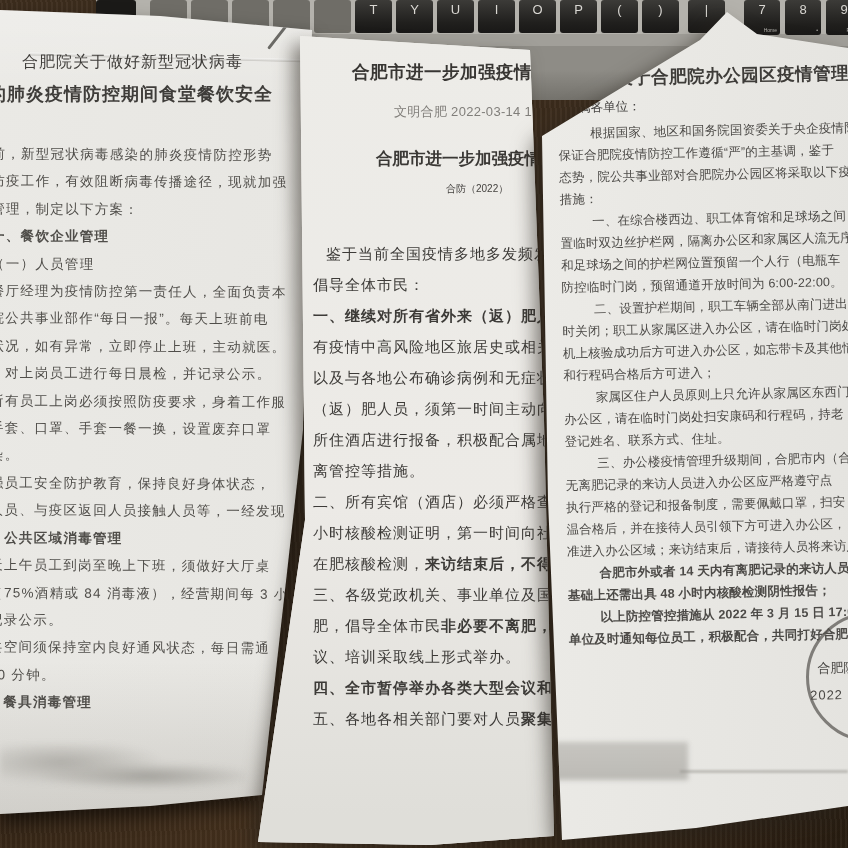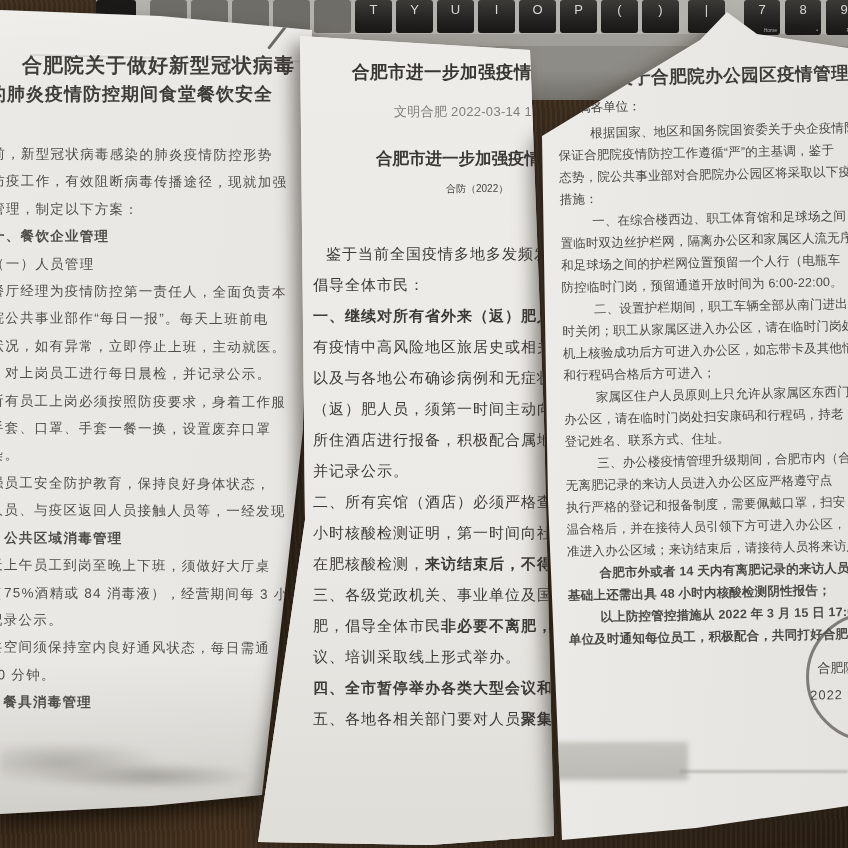--- a/index.html
+++ b/index.html
@@ -55,21 +55,21 @@
   .smudge-r{position:absolute;left:552px;top:742px;width:136px;height:38px;filter:blur(2.5px);opacity:.5;
     background:linear-gradient(180deg,#a3a19b,#8e8c86);}
   .streak-r{position:absolute;left:680px;top:770px;width:168px;height:3px;filter:blur(1px);
     background:#95938d;opacity:.5;}
   .stamp{position:absolute;left:806px;top:612px;width:124px;height:124px;border-radius:50%;
     border:3.5px solid rgba(88,84,80,.72);filter:blur(.5px);}
   
   .t{position:absolute;white-space:nowrap;color:#413f3c;}
   .b{font-weight:700;}
   .tline{white-space:nowrap;}
-  .doc1-title1{left:22px;top:52px;font-size:20px;font-weight:700;letter-spacing:1px;color:#3f3d3a;}
+  .doc1-title1{left:22px;top:52px;font-size:16px;font-weight:400;letter-spacing:1px;color:#3f3d3a;}
   .doc1-title2{left:-12px;top:82px;font-size:18px;font-weight:700;letter-spacing:1px;color:#3f3d3a;}
   .doc1-body{left:-10px;top:141px;font-size:13.5px;line-height:27.4px;letter-spacing:1.3px;
     color:#504e4a;transform:rotate(.3deg);}
   .doc2-title{left:352px;top:60px;font-size:17.5px;font-weight:700;letter-spacing:.5px;color:#383633;}
   .doc2-meta{left:394px;top:103px;font-size:13px;color:#807e7a;letter-spacing:.3px;}
   .doc2-sub{left:376px;top:148px;font-size:16.5px;font-weight:700;color:#3a3835;}
   .doc2-docno{left:446px;top:182px;font-size:10px;color:#454340;}
   .doc2-body{left:313px;top:238px;font-size:15px;line-height:31px;letter-spacing:1px;color:#3d3b38;}
   .doc2-body .ind-s{text-indent:13px;}
   .doc3-block{position:absolute;inset:0;transform:rotate(-1.2deg);transform-origin:600px 120px;}
@@ -292,21 +292,21 @@
 
           <div class="tline">
             <span></span><span class="b"></span><span>（返）肥人员，须第一时间主动向所</span>
           </div>
 
           <div class="tline">
             <span></span><span class="b"></span><span>所住酒店进行报备，积极配合属地</span>
           </div>
 
           <div class="tline">
-            <span></span><span class="b"></span><span>并记录公示。</span>
+            <span></span><span class="b"></span><span>离管控等措施。</span>
           </div>
 
           <div class="tline">
             <span></span><span class="b"></span><span>二、所有宾馆（酒店）必须严格查</span>
           </div>
 
           <div class="tline">
             <span></span><span class="b"></span><span>小时核酸检测证明，第一时间向社</span>
           </div>
 

